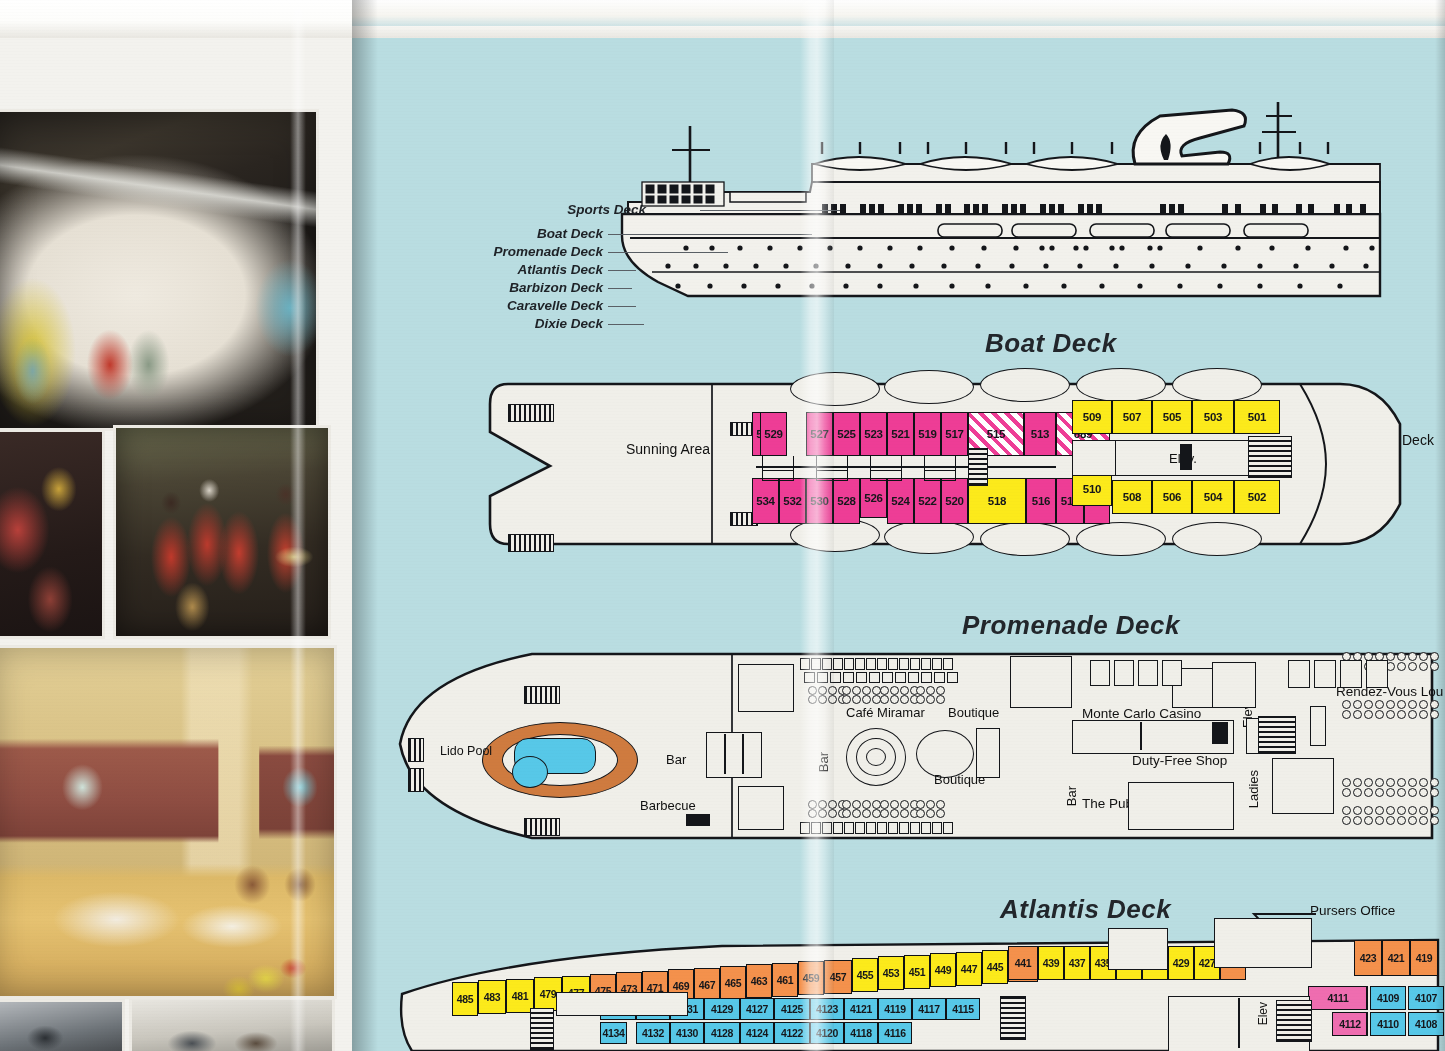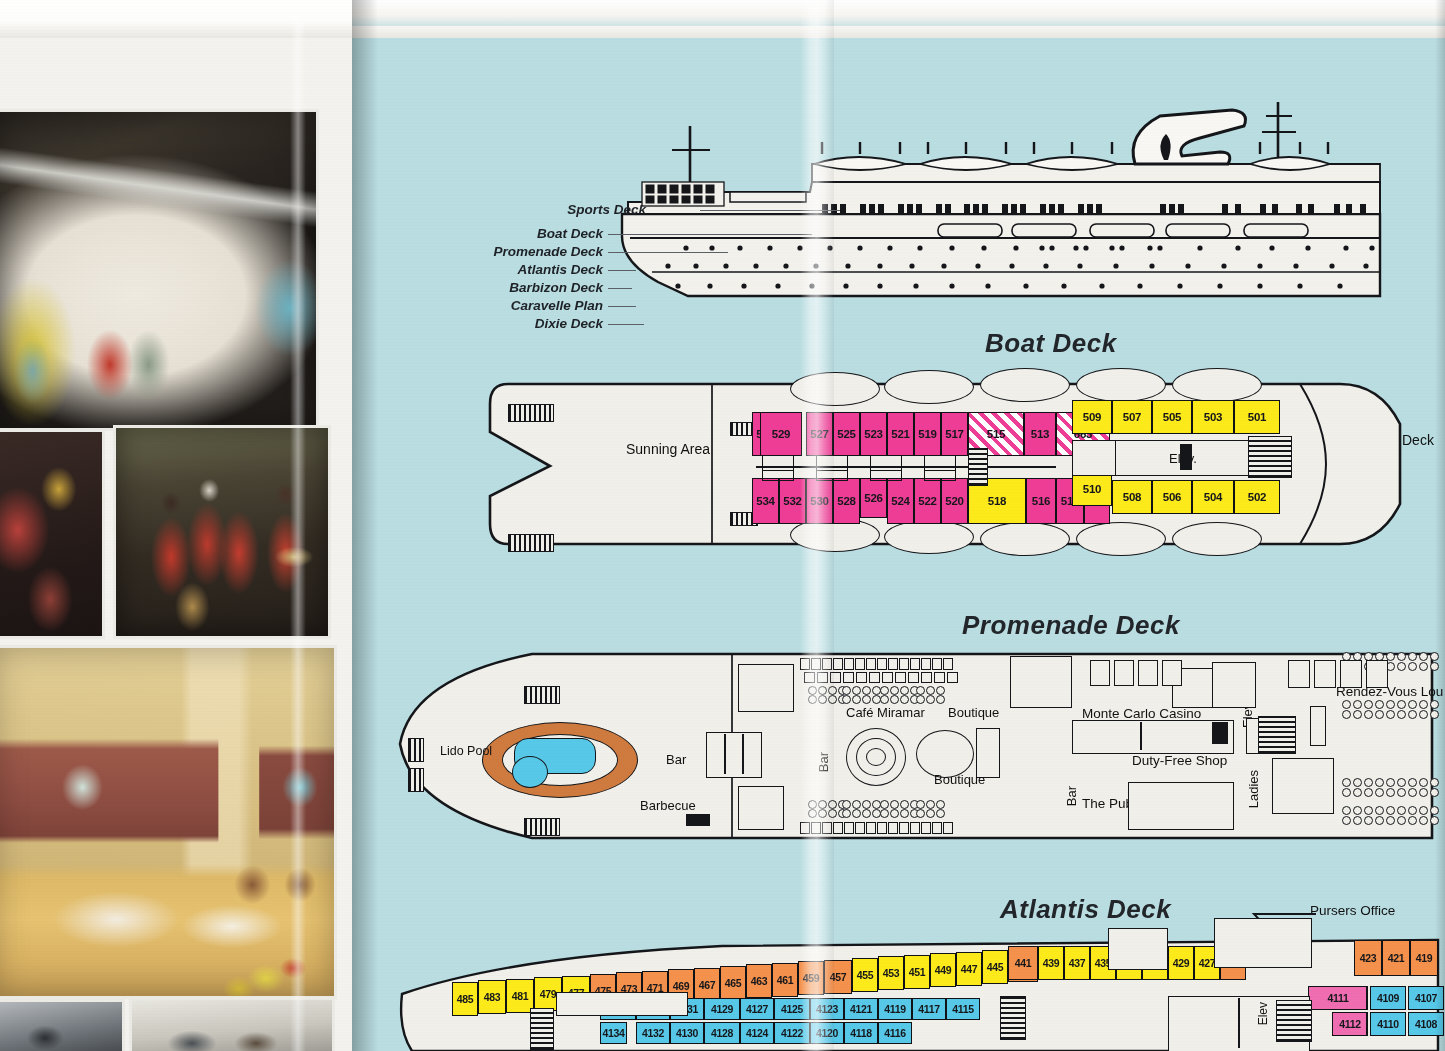--- a/index.html
+++ b/index.html
@@ -378,21 +378,21 @@
 
   <div class="prof-label" style="left:420px;top:244px;width:183px;">Promenade Deck</div>
   <div class="prof-leader" style="left:608px;top:252px;width:120px;"></div>
 
   <div class="prof-label" style="left:420px;top:262px;width:183px;">Atlantis Deck</div>
   <div class="prof-leader" style="left:608px;top:270px;width:28px;"></div>
 
   <div class="prof-label" style="left:420px;top:280px;width:183px;">Barbizon Deck</div>
   <div class="prof-leader" style="left:608px;top:288px;width:24px;"></div>
 
-  <div class="prof-label" style="left:412px;top:298px;width:191px;">Caravelle Plan</div>
+  <div class="prof-label" style="left:412px;top:298px;width:191px;">Caravelle Deck</div>
   <div class="prof-leader" style="left:608px;top:306px;width:28px;"></div>
 
   <div class="prof-label" style="left:430px;top:316px;width:173px;">Dixie Deck</div>
   <div class="prof-leader" style="left:608px;top:324px;width:36px;"></div>
 
   <div class="h-title" id="boatDeckTitle">Boat Deck</div>
 
   <svg style="position:absolute;left:480px;top:356px;" width="965" height="200">
     <path d="M28 28 Q10 28 10 48 L10 76 L70 110 L10 140 L10 168 Q10 188 28 188
              L860 188 Q900 188 920 148 L920 68 Q900 28 860 28 Z" fill="#f0efe9" stroke="#14161a" stroke-width="2.6"></path>
@@ -416,30 +416,30 @@
   <div class="oval" style="left:1172px;top:522px;width:88px;height:32px;"></div>
 
   <div class="stair" style="left:730px;top:422px;width:26px;height:12px;"></div>
   <div class="stair" style="left:730px;top:512px;width:26px;height:12px;"></div>
 
   <div class="thin" style="left:756px;top:466px;width:300px;height:2px;"></div>
   <div class="thin" style="left:756px;top:478px;width:300px;height:2px;"></div>
 
   <div id="bdUpper">
       <div class="cab c-pink" style="left: 752px; top: 412px; width: 27px; height: 44px;">531</div>
-      <div class="cab c-pink" style="left: 760px; top: 412px; width: 42px; height: 44px;">529</div>
+      <div class="cab c-pink" style="left: 760px; top: 412px; width: 27px; height: 44px;">529</div>
       <div class="cab c-pink" style="left: 806px; top: 412px; width: 27px; height: 44px;">527</div>
       <div class="cab c-pink" style="left: 833px; top: 412px; width: 27px; height: 44px;">525</div>
       <div class="cab c-pink" style="left: 860px; top: 412px; width: 27px; height: 44px;">523</div>
       <div class="cab c-pink" style="left: 887px; top: 412px; width: 27px; height: 44px;">521</div>
       <div class="cab c-pink" style="left: 914px; top: 412px; width: 27px; height: 44px;">519</div>
       <div class="cab c-pink" style="left: 941px; top: 412px; width: 27px; height: 44px;">517</div>
       <div class="cab c-hatch" style="left: 968px; top: 412px; width: 56px; height: 44px;">515</div>
       <div class="cab c-pink" style="left: 1024px; top: 412px; width: 32px; height: 44px;">513</div>
-      <div class="cab c-hatch" style="left: 1056px; top: 412px; width: 54px; height: 44px;">663</div>
+      <div class="cab c-hatch" style="left: 1056px; top: 412px; width: 54px; height: 44px;">689</div>
       <div class="inner-u" style="left: 762px; top: 456px; width: 30px; height: 14px;"></div>
       <div class="inner-u" style="left: 816px; top: 456px; width: 30px; height: 14px;"></div>
       <div class="inner-u" style="left: 870px; top: 456px; width: 30px; height: 14px;"></div>
       <div class="inner-u" style="left: 924px; top: 456px; width: 30px; height: 14px;"></div>
     </div>
 
   <div id="bdLower">
       <div class="cab c-pink" style="left: 752px; top: 478px; width: 27px; height: 46px;">534</div>
       <div class="cab c-pink" style="left: 779px; top: 478px; width: 27px; height: 46px;">532</div>
       <div class="cab c-pink" style="left: 806px; top: 478px; width: 27px; height: 46px;">530</div>

